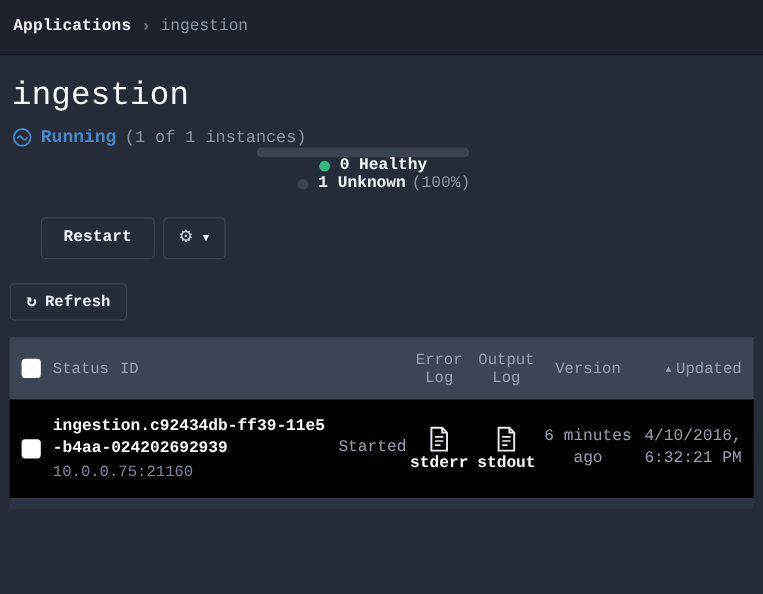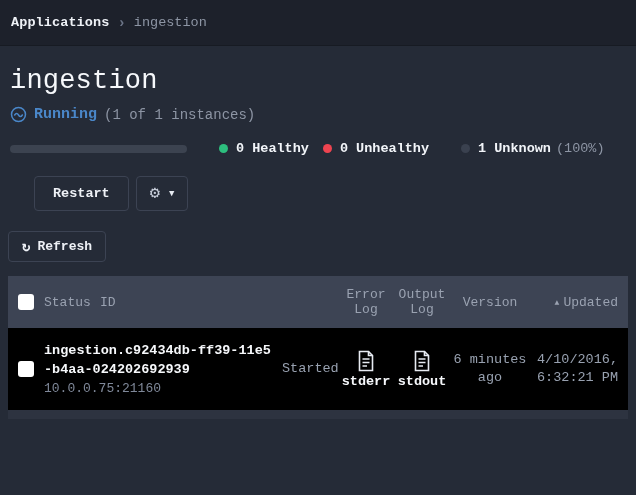--- a/index.html
+++ b/index.html
@@ -23,21 +23,21 @@
 
   
   .page-head { padding:20px 10px 0 10px; }
   .page-title { font-size:27px; font-weight:500; color:#f6f8fb; letter-spacing:.2px; }
   .status-line { display:flex; align-items:center; margin-top:10px; gap:7px; }
   .status-icon { width:17px; height:17px; flex:0 0 auto; }
   .status-label { color:#4a87c9; font-size:15px; font-weight:700; }
   .status-note { color:#8d95a4; font-size:14px; }
 
   
-  .health-row { display:flex; align-items:center; margin-top:18px; padding:0 10px; }
+  .health-row { display:flex; align-items:center; padding:0 10px;flex-direction:column; }
   .health-bar { width:177px; height:8px; border-radius:4px; background:#3c4350; margin-right:32px; overflow:hidden; }
   .health-bar-fill { height:100%; width:0%; background:#2dbe7e; }
   .legend-item { display:flex; align-items:center; margin-right:14px; }
   .legend-item.unknown { margin-left:18px; }
   .dot { width:9px; height:9px; border-radius:50%; margin-right:8px; flex:0 0 auto; }
   .dot.green { background:#2dbe7e; }
   .dot.red { background:#ee4450; }
   .dot.gray { background:#3a414f; }
   .legend-text { color:#f2f5f9; font-size:13.5px; font-weight:700; }
   .legend-pct { color:#8d95a4; font-size:13.5px; font-weight:400; margin-left:5px; }
@@ -125,24 +125,20 @@
   </div>
 
   <div class="health-row">
     <div class="health-bar">
       <div class="health-bar-fill" style="width: 0%;"></div>
     </div>
     <div class="legend-item">
       <span class="dot green"></span>
       <span class="legend-text">0 Healthy</span>
     </div>
-    <div class="legend-item">
-      <span class="dot red"></span>
-      <span class="legend-text">0 Unhealthy</span>
-    </div>
     <div class="legend-item unknown">
       <span class="dot gray"></span>
       <span class="legend-text">1 Unknown</span>
       <span class="legend-pct">(100%)</span>
     </div>
   </div>
 
   <div class="actions">
     <button class="btn btn-outline">Restart</button>
     <button class="btn btn-gear">

